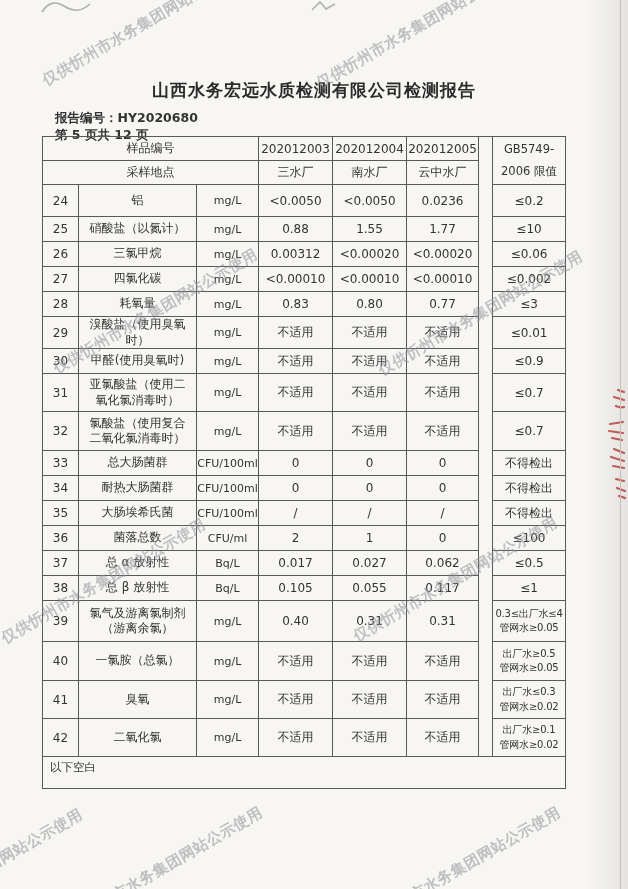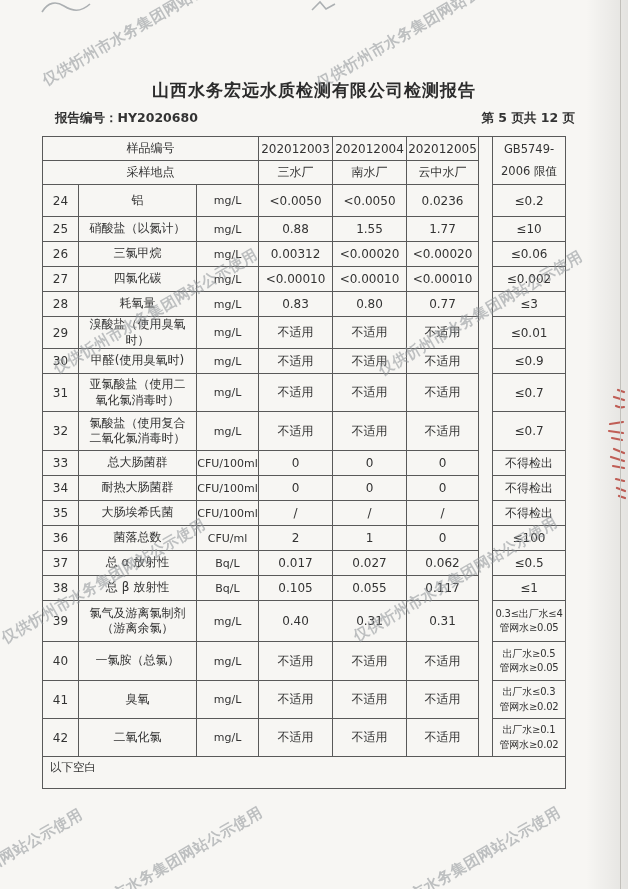--- a/index.html
+++ b/index.html
@@ -17,21 +17,21 @@
   .edge-line { position:absolute; top:0; right:7px; width:1px; height:100%;
     background:#cfcdc8; z-index:8; }
 
   .title {
     position:absolute; top:79px; left:0; width:100%;
     text-align:center; font-size:17px; font-weight:bold;
     letter-spacing:1px; color:#2b2b2b; z-index:2;
   }
   .meta { position:absolute; top:110px; left:55px; right:53px;
     display:flex; justify-content:space-between;
-    font-size:12.5px; font-weight:bold; color:#333; z-index:2; }
+    font-size:12.5px; font-weight:bold; color:#333; z-index:2;flex-direction:column; }
 
   table.report {
     position:absolute; left:42px; top:136px; width:523px;
     border-collapse:collapse; table-layout:fixed;
     font-size:12px; color:#333; z-index:2; background:transparent;
   }
   table.report td {
     border:1px solid #595959; text-align:center; padding:0;
     overflow:hidden; vertical-align:middle;
   }

